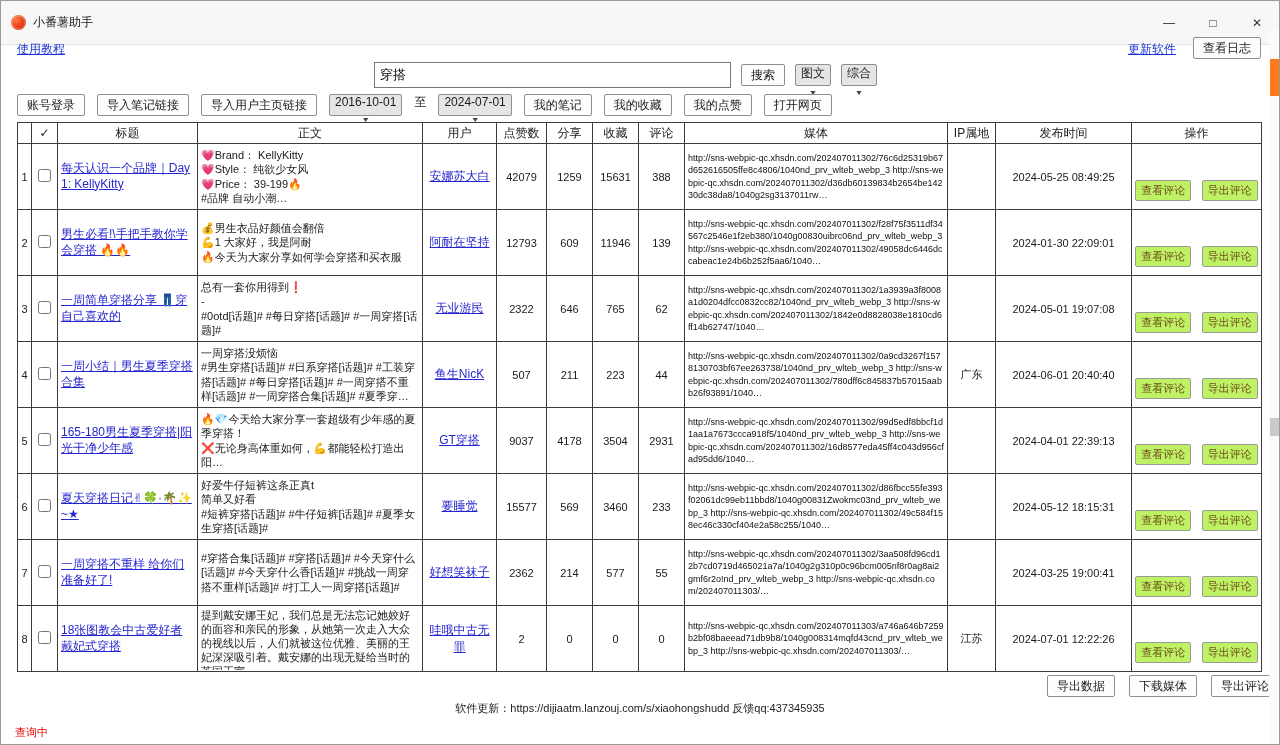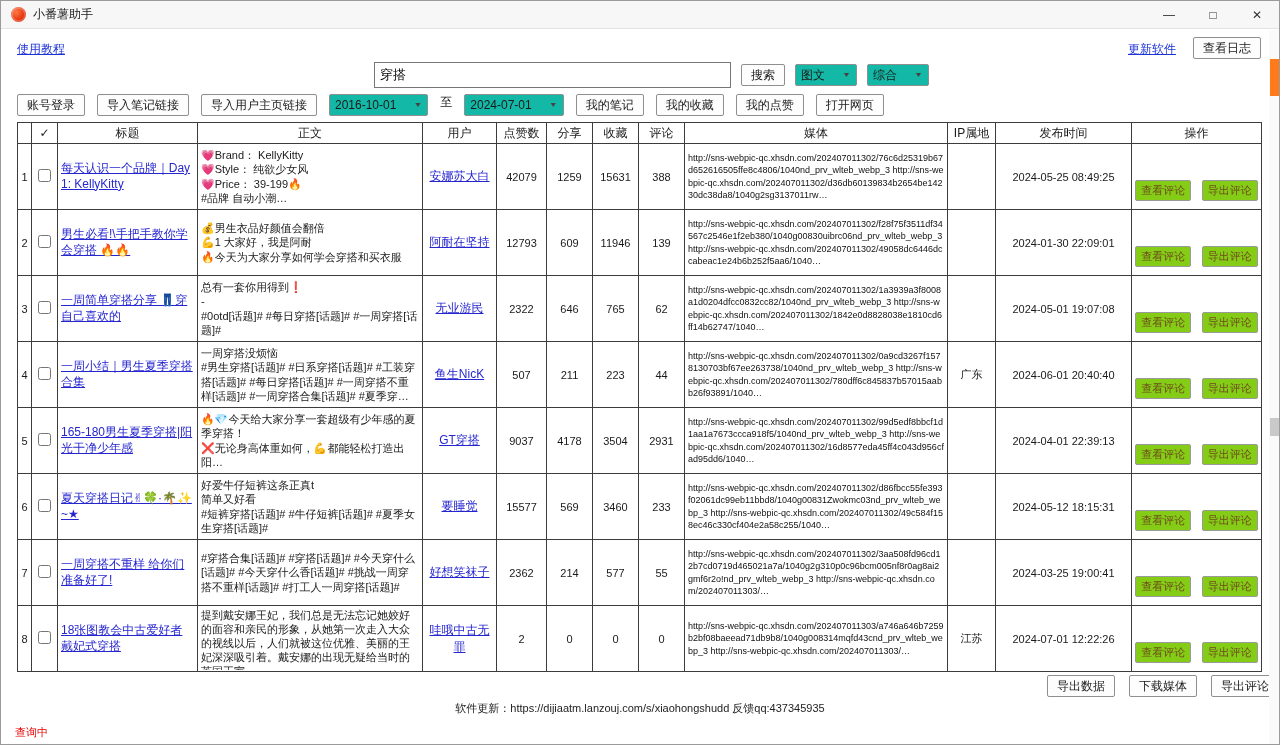--- a/index.html
+++ b/index.html
@@ -3,21 +3,21 @@
 <meta charset="utf-8">
 <style>
   * { box-sizing: border-box; margin: 0; padding: 0; }
   html,body { width:1280px; height:745px; overflow:hidden; }
   body {
     font-family: "Liberation Sans", "DejaVu Sans", sans-serif;
     background:#ffffff; color:#1a1a1a; position:relative;
     border:1px solid #9a9a9a;
   }
   
-  .titlebar { position:absolute; top:0; left:0; right:0; height:28px;
+  .titlebar { position:absolute; top:0; left:0; right:0; height:44px;
     background:#f7f7f7; border-bottom:1px solid #e3e3e3; display:flex; align-items:center; }
   .app-icon { width:15px; height:15px; border-radius:50%;
     background:radial-gradient(circle at 35% 35%, #ff7a45, #e02400 70%);
     margin:0 7px 0 10px; box-shadow:inset 0 0 0 2px rgba(255,255,255,.25); }
   .app-title { font-size:12px; color:#222; }
   .win-btns { margin-left:auto; display:flex; height:100%; }
   .win-btn { width:44px; height:100%; display:flex; align-items:center; justify-content:center;
     font-size:12px; color:#333; cursor:default; }
   
   .link { color:#1d33d6; text-decoration:underline; font-size:12px; cursor:pointer; }
@@ -26,43 +26,43 @@
   .btn { display:inline-flex; align-items:center; justify-content:center;
     background:#fdfdfd; border:1px solid #8f8f8f; border-radius:2px;
     font-size:12px; color:#1a1a1a; padding:0 9px; height:22px; cursor:pointer;
     font-family:inherit; white-space:nowrap; }
   .viewlog-btn { position:absolute; right:18px; top:36px; }
   
   .search-row { position:absolute; left:373px; top:61px; display:flex; align-items:center; gap:10px; }
   .search-input { width:357px; height:26px; border:1px solid #767676; font-size:13px;
     padding:12px 5px; font-family:inherit; outline:none; }
   .combo { display:inline-flex; align-items:center; justify-content:space-between;
-    border:1px solid #8f8f8f; border-radius:2px; background:#14b8a6; height:22px;
-    font-size:12px; padding:0 5px; gap:17px; cursor:pointer; white-space:nowrap; }
+    border:1px solid #8f8f8f; border-radius:2px; background:#e5e5e5; height:22px;
+    font-size:12px; padding:0 5px; gap:6px; cursor:pointer; white-space:nowrap;flex-direction:column; }
   .chev { font-size:9px; color:#444; transform:scaleY(.8); }
   
   .toolbar { position:absolute; left:16px; top:93px; display:flex; align-items:flex-start; gap:12px; }
   .to-label { font-size:12px; }
   
   .grid-wrap { position:absolute; left:16px; top:121px; }
   table { border-collapse:collapse; table-layout:fixed; width:1244px; background:#fff; }
   th, td { border:1px solid #3c3c3c; overflow:hidden; }
   th { height:21px; font-size:12px; font-weight:normal; text-align:center; background:#fff; padding:0 2px; }
   td { height:66px; vertical-align:middle; padding:1px 3px; }
   .c-center { text-align:center; font-size:11px; }
   .cell-idx { text-align:center; font-size:11px; padding:0; }
   .title-link { color:#2626cf; text-decoration:underline; font-size:12px; line-height:1.3;
     display:block; cursor:pointer; word-break:break-all; }
   .cell-content { font-size:11px; line-height:1.28; white-space:pre-line; word-break:break-all;
     vertical-align:middle; }
   .content-clip { max-height:62px; overflow:hidden; }
   .user-link { color:#2626cf; text-decoration:underline; font-size:12px; cursor:pointer;text-align:right; }
   .cell-media { font-size:9px; line-height:1.35; word-break:break-all; color:#111; }
   .media-clip { max-height:62px; overflow:hidden; }
-  .row-btn { background:#84cc16; border:1px solid #9a9a9a; border-radius:2px;
+  .row-btn { background:#bef264; border:1px solid #9a9a9a; border-radius:2px;
     font-size:11px; color:#6e4b1e; padding:2px 5px; cursor:pointer; font-family:inherit; white-space:nowrap;margin-top:28px; }
   .cell-actions { text-align:center; }
   .cell-actions .row-btn + .row-btn { margin-left:6px; }
   input[type="checkbox"] { width:13px; height:13px; }
   
   .footer-btns { position:absolute; right:0; top:674px; display:flex; gap:14px; }
   .update-info { position:absolute; left:0; right:0; top:700px; text-align:center; font-size:11px; color:#222; }
   .status-text { position:absolute; left:14px; top:724px; font-size:11px; color:#e60000; }
   
   .scroll-track { position:absolute; right:0; top:29px; bottom:0; width:10px; background:#fafafa; }

